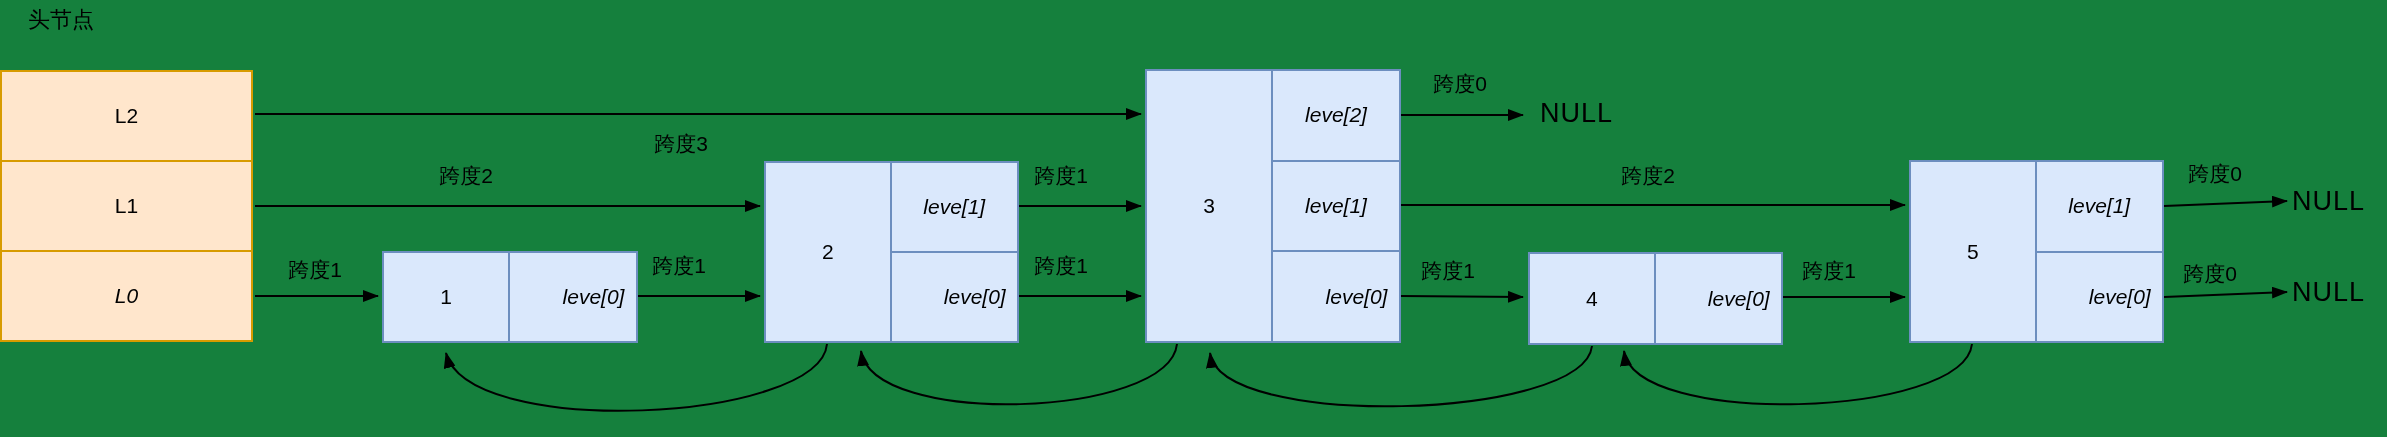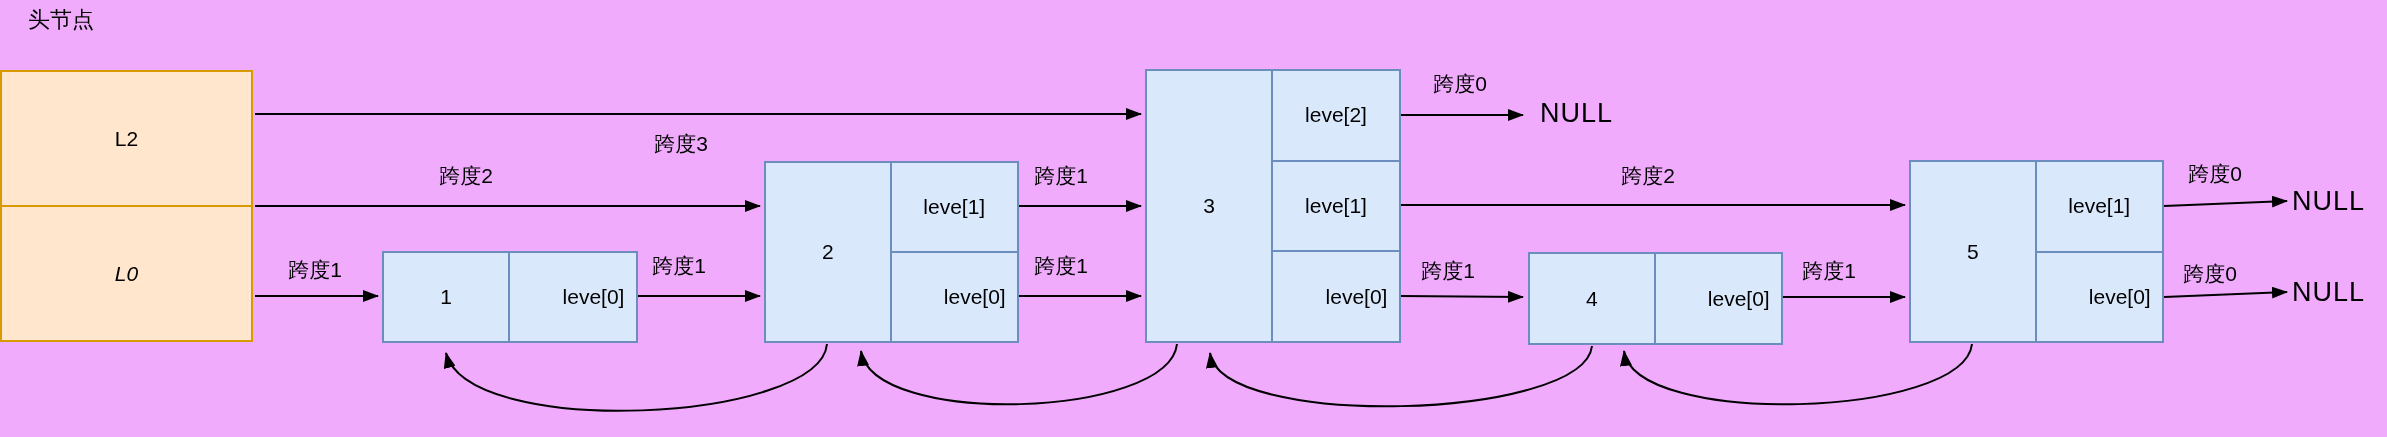--- a/index.html
+++ b/index.html
@@ -1,17 +1,17 @@
 <!DOCTYPE html>
 <html><head>
 <meta charset="utf-8">
 <style>
   html,body { margin:0; padding:0; background:#ffffff; }
   .canvas {
-    position:relative; width:2387px; height:437px; background:#f0abfc;
+    position:relative; width:2387px; height:437px; background:#15803d;
     font-family:"Liberation Sans", sans-serif; color:#000;
     overflow:hidden;
   }
   .canvas * { box-sizing:border-box; }
 
   .diagram-title { position:absolute; left:28px; top:5px; font-size:22px; }
 
   
   .head-box {
     position:absolute; left:0; top:70px; width:253px; height:272px;
@@ -31,20 +31,21 @@
     font-size:21px;
   }
   .vcell {
     width:50%; display:flex; align-items:center; justify-content:center;
     border-right:2px solid var(--node-border,#6C8EBF);
   }
   .lcol { width:50%; display:flex; flex-direction:column; }
   .lcell {
     flex:1; display:flex; align-items:center; justify-content:center;
     border-bottom:2px solid var(--node-border,#6C8EBF);
+    font-style:italic;
   }
   .lcell:last-child { border-bottom:none;padding-left:41px; }
 
   .n1 { left:382px;  top:251px; width:256px; height:92px;  }
   .n2 { left:764px;  top:161px; width:255px; height:182px; }
   .n3 { left:1145px; top:69px;  width:256px; height:274px; }
   .n4 { left:1528px; top:252px; width:255px; height:93px;  }
   .n5 { left:1909px; top:160px; width:255px; height:183px; }
 
   .span-label {
@@ -87,20 +88,21 @@
       <path d="M 1177 344 C 1169 418, 872 428, 861 351" marker-end="url(#arw)"></path>
       <path d="M 1592 346 C 1584 420, 1220 430, 1210 353" marker-end="url(#arw)"></path>
       <path d="M 1972 344 C 1964 418, 1634 428, 1624 351" marker-end="url(#arw)"></path>
     </g>
   </svg>
 
   <div class="diagram-title">头节点</div>
 
   <div class="head-box">
     <div class="head-row">L2</div>
+    <div class="head-row">L1</div>
     <div class="head-row">L0</div>
   </div>
 
   <div class="node n1">
     <div class="vcell">1</div>
     <div class="lcol">
       <div class="lcell">leve[0]</div>
     </div>
   </div>
 

